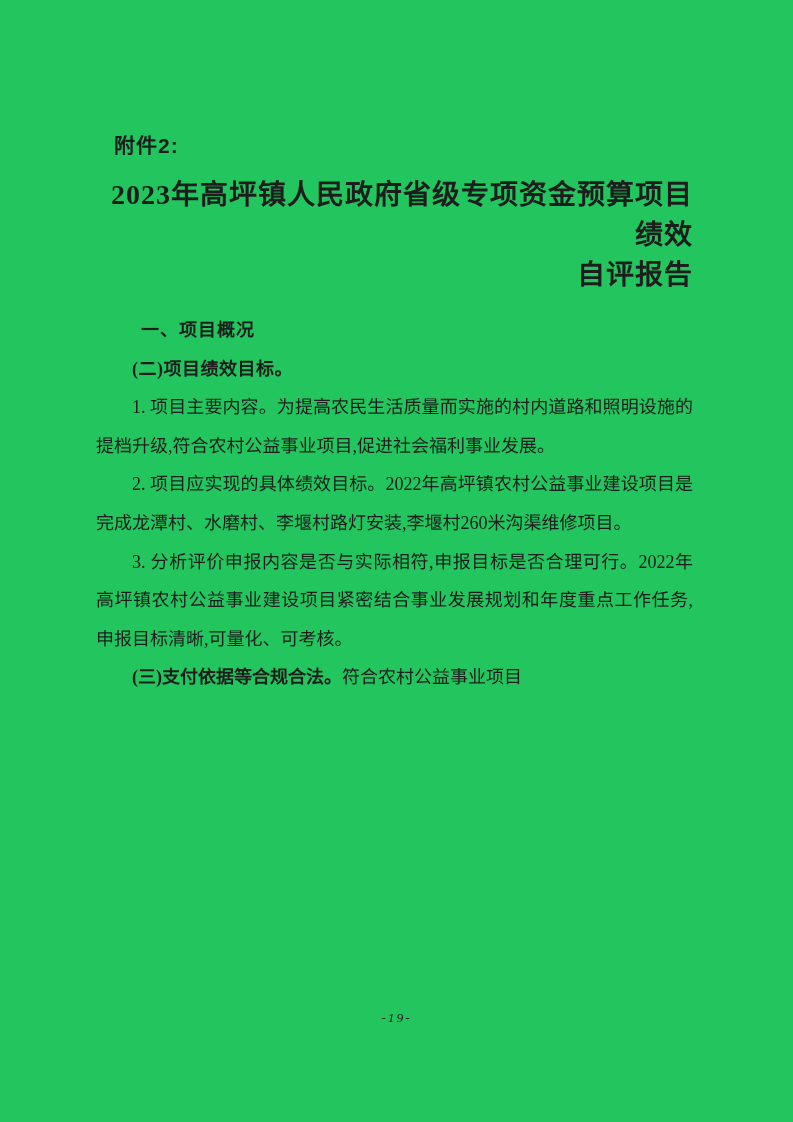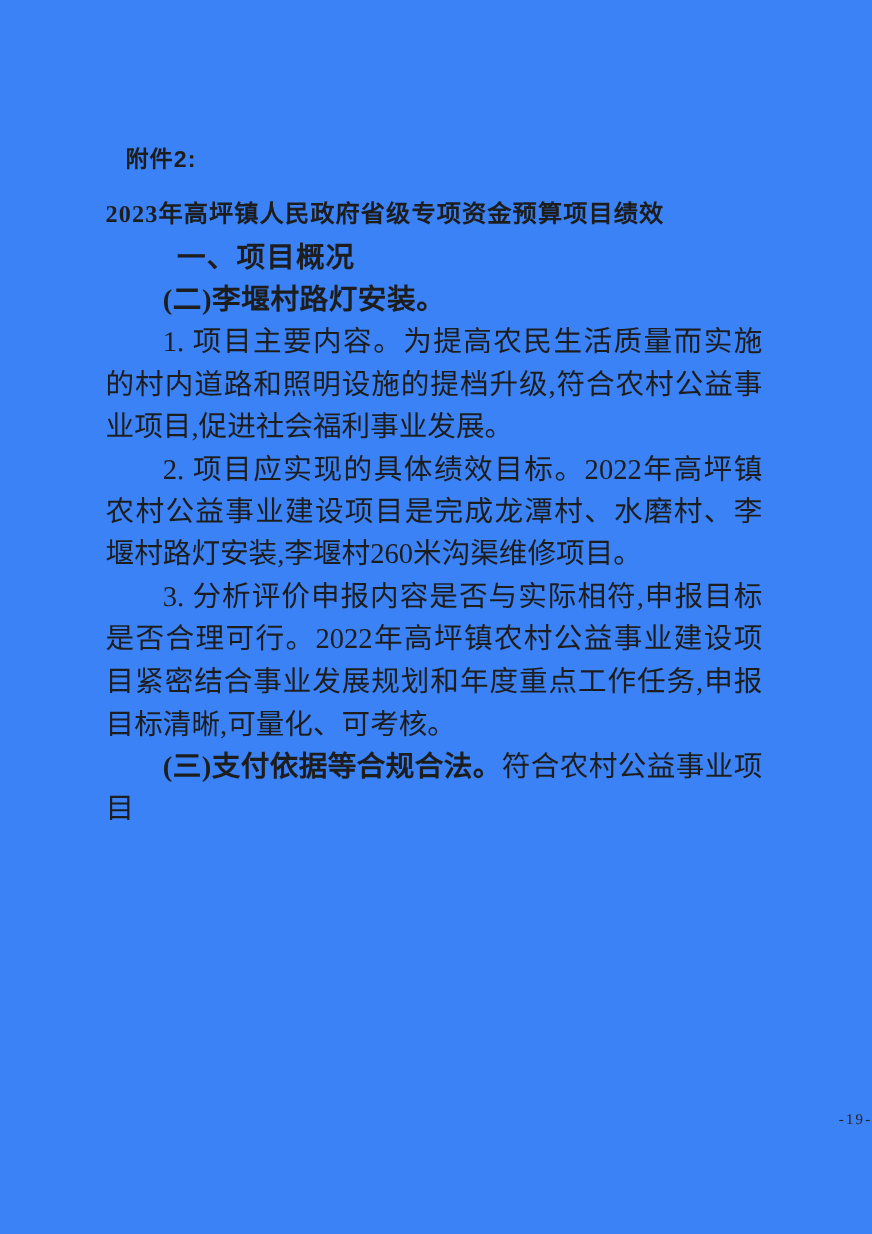--- a/index.html
+++ b/index.html
@@ -4,49 +4,50 @@
 <style>
   html, body {
     margin: 0;
     padding: 0;
     background: #ffffff;
   }
   .page {
     position: relative;
     width: 793px;
     height: 1122px;
-    background: #3b82f6;
+    background: #22c55e;
     color: #1d1d1d;
     font-family: "Liberation Serif", serif;
     overflow: hidden;
   }
   .doc {
     position: absolute;
     left: 96px;
     right: 100px;
     top: 131px;
   }
   .attachment {
     font-family: "Liberation Sans", sans-serif;
     font-weight: bold;
     font-size: 21px;
     line-height: 30px;
     letter-spacing: 1px;
     margin-left: 18px;
   }
   .title {
     margin-top: 14px;
-    text-align: left;
+    text-align: right;
     font-weight: bold;
-    font-size: 22px;
+    font-size: 28px;
     line-height: 40px;
     letter-spacing: 1px;
   }
   .content {
-    font-size: 26px;
+    margin-top: 16px;
+    font-size: 18px;
   }
   .content p {
     margin: 0;
     line-height: 38.6px;
     text-align: justify;
   }
   .h-main {
     font-family: "Liberation Sans", sans-serif;
     font-weight: bold;
     text-indent: 2.5em;
@@ -61,44 +62,46 @@
     text-indent: 2em;
   }
   .bold-lead {
     font-weight: bold;
   }
   .pageno {
     position: absolute;
     left: 0;
     right: 0;
     top: 1010px;
-    text-align: right;
+    text-align: center;
     font-size: 13.5px;
     letter-spacing: 2px;
     color: #222;
+    font-style: italic;
   }
 </style>
 </head>
 <body>
 
 <div class="page">
   <div class="doc">
 
     <div class="attachment">附件2:</div>
 
     <div class="title">
       <div>2023年高坪镇人民政府省级专项资金预算项目绩效</div>
+      <div>自评报告</div>
     </div>
 
     <div class="content">
       <p class="h-main">一、项目概况</p>
 
 
 
-      <p class="h-sub">(二)李堰村路灯安装。</p>
+      <p class="h-sub">(二)项目绩效目标。</p>
 
       <p class="para">1. 项目主要内容。为提高农民生活质量而实施的村内道路和照明设施的提档升级,符合农村公益事业项目,促进社会福利事业发展。</p>
 
       <p class="para">2. 项目应实现的具体绩效目标。2022年高坪镇农村公益事业建设项目是完成龙潭村、水磨村、李堰村路灯安装,李堰村260米沟渠维修项目。</p>
 
       <p class="para">3. 分析评价申报内容是否与实际相符,申报目标是否合理可行。2022年高坪镇农村公益事业建设项目紧密结合事业发展规划和年度重点工作任务,申报目标清晰,可量化、可考核。</p>
 
       <p class="para">
         <span class="bold-lead">(三)支付依据等合规合法。</span><span>符合农村公益事业项目</span>
       </p>

